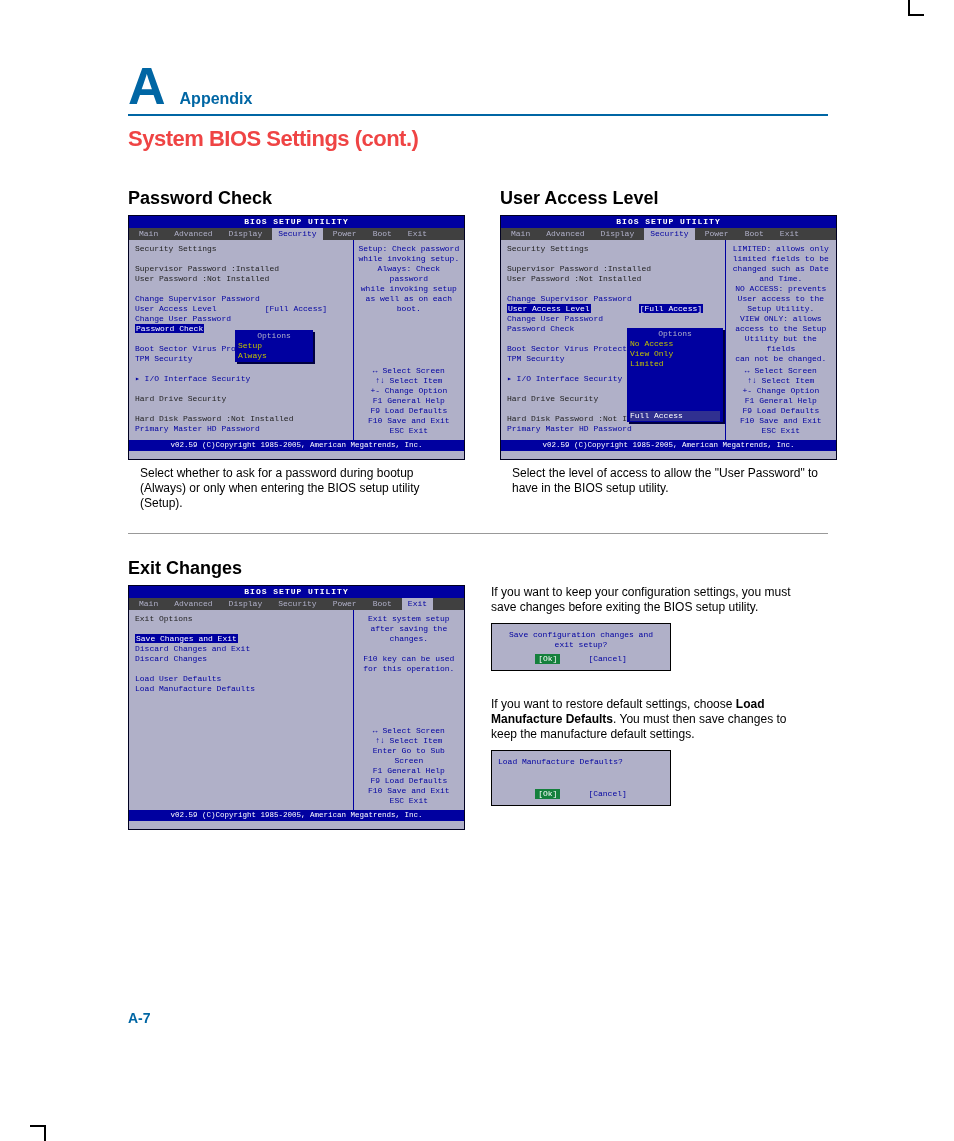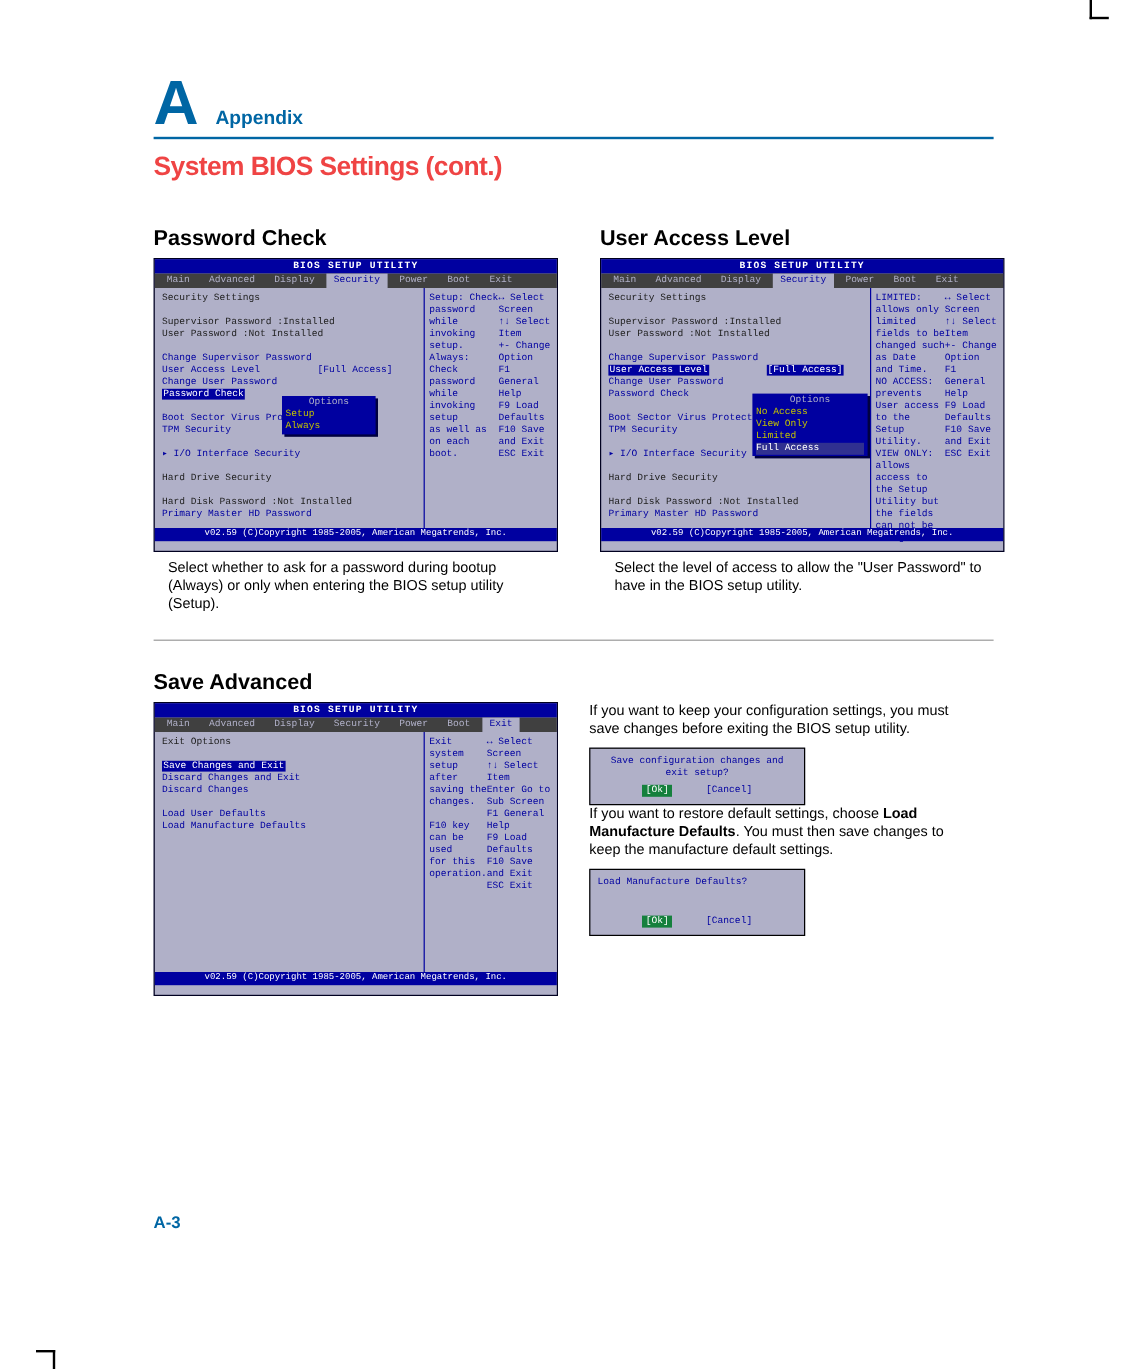--- a/index.html
+++ b/index.html
@@ -25,39 +25,39 @@
     width: 337px; height: 245px; background: #b0b0c8;
     font-family: "Courier New", monospace; font-size: 8px; line-height: 1.25;
     position: relative; border: 1px solid #000020;
   }
   .bios-title { color: #fff; background: #0000a0; text-align: center; padding: 1px 0; font-weight: bold; letter-spacing: 1px; }
   .bios-tabs { display: flex; background: #404040; color: #b0b0c8; padding: 0 4px; gap: 4px; }
   .bios-tabs span { padding: 1px 6px; }
   .bios-tabs .sel { background: #b0b0c8; color: #0000a0; }
   .bios-body { display: flex; height: 200px; }
   .bios-left { width: 225px; padding: 4px 4px 4px 6px; color: #0000a0; position: relative; }
-  .bios-right { width: 112px; padding: 4px 4px 4px 4px; color: #0000a0; border-left: 1px solid #0000a0; background: #b0b0c8; display:flex; justify-content:space-between; }
+  .bios-right { width: 112px; padding: 4px 4px 4px 4px; color: #0000a0; border-left: 1px solid #0000a0; background: #b0b0c8; display:flex; flex-direction:column; justify-content:space-between;text-align:center; }
   .dk { color: #222; }
   .hl { color: #fff; background: #0000a0; padding: 0 1px; }
   .popup1 { position: absolute; left: 106px; top: 90px; width: 78px; background: #0000a0; color: #c0c000; padding: 1px 3px; box-shadow: 2px 2px 0 #000040; }
   .popup1 .ph { color: #b0b0c8; text-align:center; }
   .popup2 { position: absolute; left: 126px; top: 88px; width: 96px; background: #0000a0; color: #c0c000; padding: 1px 3px; box-shadow: 2px 2px 0 #000040; }
   .popup2 .ph { color: #b0b0c8; text-align:center; }
-  .popup2 .sel2 { color: #fff; background: #303090; display:block; }
+  .popup2 .sel2 { color: #fff; background: #303090; display:block;margin-top:42px; }
   .bios-foot { background: #0000a0; color: #fff; text-align: center; padding: 1px 0; font-size: 7.5px; }
   .caption { font-size: 12px; color: #000; margin-top: 6px; line-height: 1.25; padding: 0 8px 0 12px; }
   .hr { border: none; border-top: 1px solid #999; margin: 16px 0 24px; }
   .row2 { display: flex; gap: 26px; }
   .bios3 { height: 245px; }
   .right-text { font-size: 12px; line-height: 1.25; width: 312px; color:#000; }
   .dialog { width: 180px; height: 48px; background: #b0b0c8; border: 1px solid #000; margin-top: 8px; font-family: "Courier New", monospace; font-size: 8px; color: #0000a0; padding: 6px 6px; display:flex; flex-direction:column; justify-content:space-between; }
   .dialog .btns { display:flex; justify-content:center; gap: 28px; }
   .dialog .btns .ok { color:#fff; background:#15803d; padding:0 3px; }
   .pagenum { position: absolute; left: 128px; top: 1010px; font-weight: bold; color: #0066a4; font-size: 14px; }
-  .mt { }
+  .mt { margin-top: 26px; }
 </style>
 </head>
 <body>
 
 <div class="crop-tl"></div>
 <div class="crop-br"></div>
 
 <div class="page">
 
   <div class="header-row">
@@ -193,21 +193,21 @@
           </div>
         </div>
         <div class="bios-foot">v02.59 (C)Copyright 1985-2005, American Megatrends, Inc.</div>
       </div>
       <div class="caption">Select the level of access to allow the "User Password" to have in the BIOS setup utility.</div>
     </div>
   </div>
 
   <hr class="hr">
 
-  <div class="subtitle">Save Advanced</div>
+  <div class="subtitle">Exit Changes</div>
   <div class="row2">
     <div class="col">
       <div class="bios bios3">
         <div class="bios-title">BIOS SETUP UTILITY</div>
         <div class="bios-tabs">
           <span>Main</span>
           <span>Advanced</span>
           <span>Display</span>
           <span>Security</span>
           <span>Power</span>
@@ -262,13 +262,13 @@
         <div class="btns">
           <span class="ok">[Ok]</span>
           <span>[Cancel]</span>
         </div>
       </div>
     </div>
   </div>
 
 </div>
 
-<div class="pagenum">A-3</div>
+<div class="pagenum">A-7</div>
 
 </body></html>

